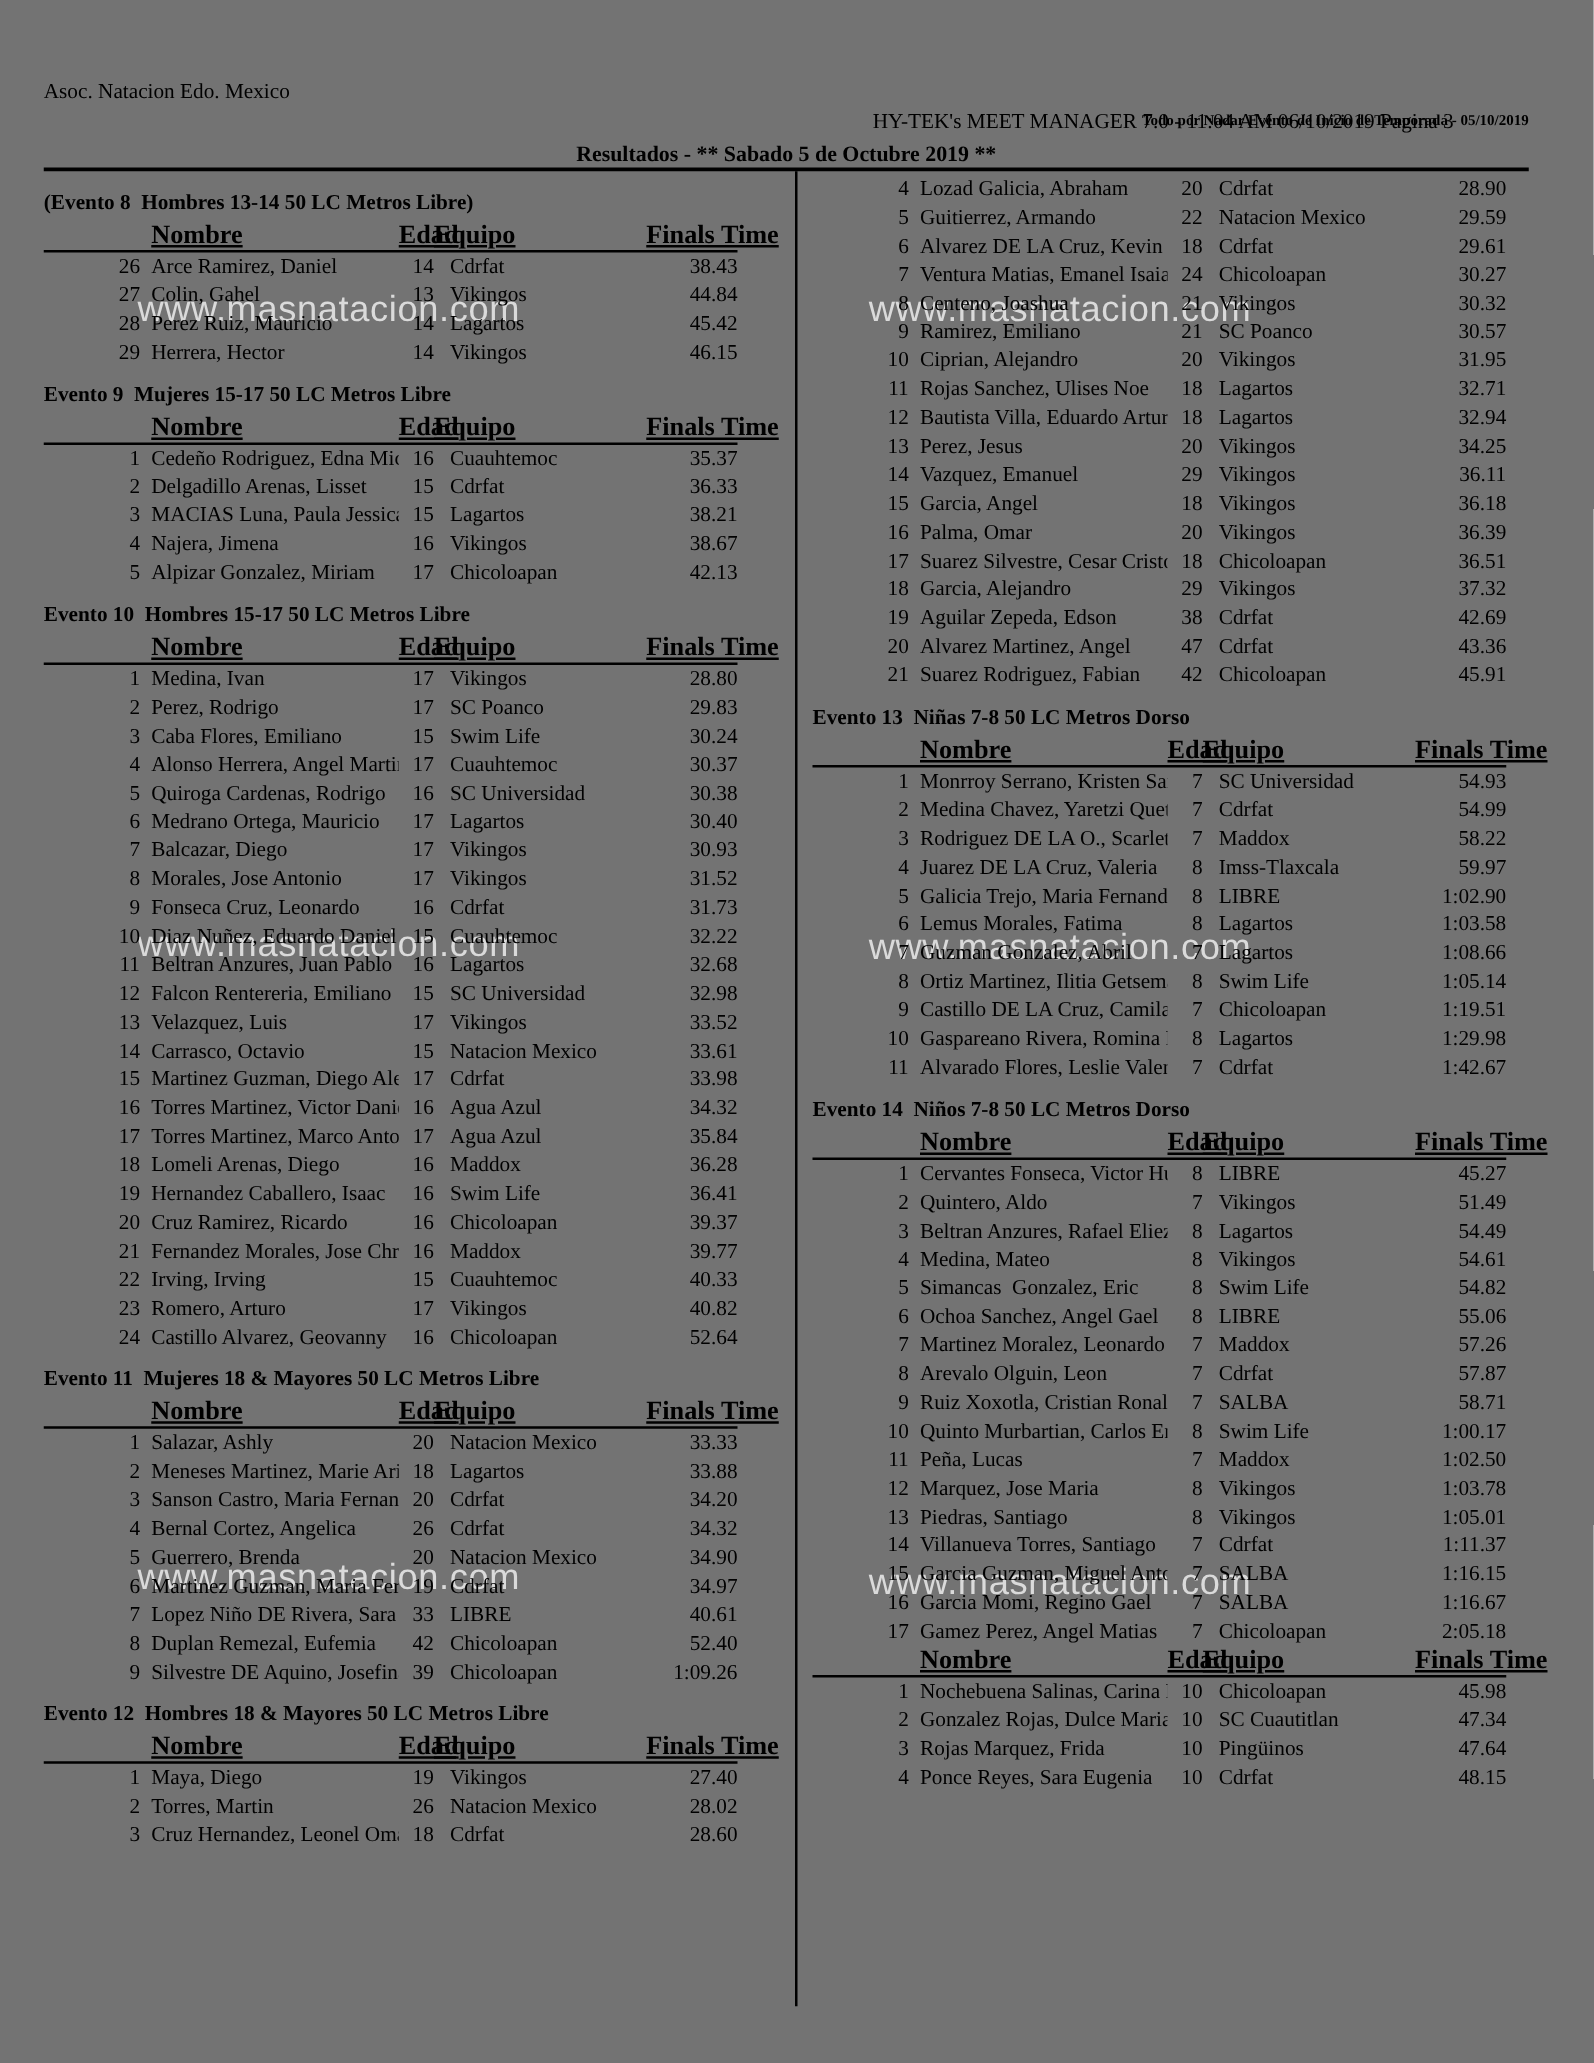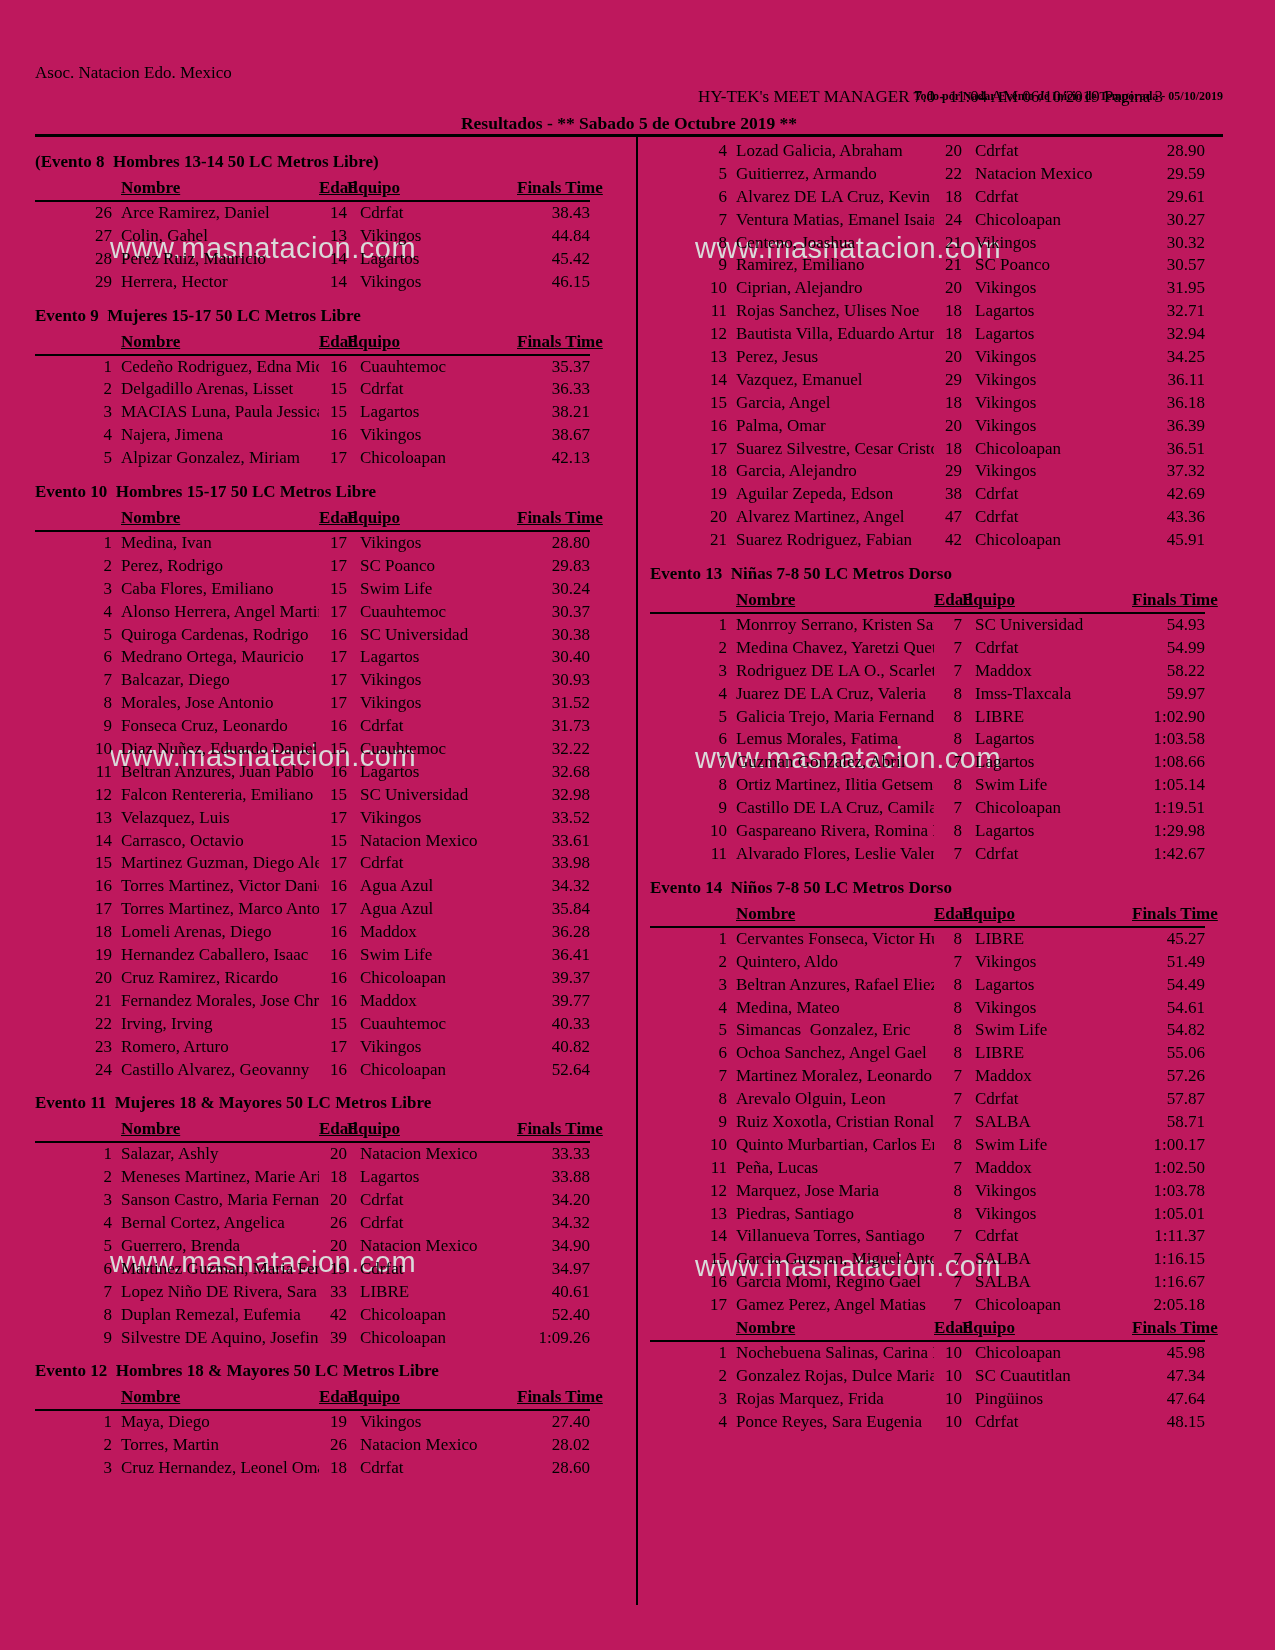--- a/index.html
+++ b/index.html
@@ -1,34 +1,34 @@
 <!DOCTYPE html>
 <html><head>
 <meta charset="utf-8">
 <style>
   html,body{margin:0;padding:0;background:#fff;}
-  .page{position:relative;width:1275px;height:1650px;background:#be185d;overflow:hidden;
+  .page{position:relative;width:1275px;height:1650px;background:#737373;overflow:hidden;
         font-family:"Liberation Serif","DejaVu Serif",serif;color:#000;}
   
   .hdr-left{position:absolute;left:35px;top:63px;font-size:17px;}
   .hdr-right{position:absolute;top:63px;left:628px;width:535px;text-align:right;font-size:17px;margin-top:24px;}
   .meet-title{position:absolute;left:35px;top:89px;width:1188px;text-align:right;
               font-weight:bold;font-size:12px;white-space:pre-wrap;}
   .session-title{position:absolute;left:35px;top:113px;width:1188px;text-align:center;
               font-weight:bold;font-size:17.5px;white-space:pre-wrap;}
   .top-rule{position:absolute;left:35px;top:134px;width:1188px;height:3px;background:#000;}
   .v-divider{position:absolute;left:636px;top:137px;width:2px;height:1468px;background:#000;}
   
   .col{position:absolute;top:140px;width:555px;z-index:2;}
   .col-left{left:35px;}
   .col-right{left:650px;}
   
   .event-title{font-size:17px;line-height:25px;font-weight:bold;padding:9px 0 3px 0;
                margin:0;white-space:pre-wrap;}
-  .thead{display:flex;height:23px;line-height:21px;font-size:17px;font-weight:bold;
+  .thead{display:flex;height:23px;line-height:21px;font-size:21px;font-weight:bold;
          border-bottom:2.5px solid #000;}
   .thead span{text-decoration:underline;}
   .row{display:flex;height:22.9px;line-height:22.9px;font-size:17px;}
   .c-rank{flex:none;width:77px;text-align:right;}
   .c-name{flex:none;width:198px;padding-left:9px;white-space:pre;overflow:hidden;}
   .c-age{flex:none;width:28px;text-align:right;white-space:nowrap;}
   .c-team{flex:none;width:170px;padding-left:13px;white-space:nowrap;overflow:hidden;}
   .c-time{flex:1;text-align:right;white-space:nowrap;}
   .th-edad{overflow:visible;}
   .th-equipo{padding-left:0;}

